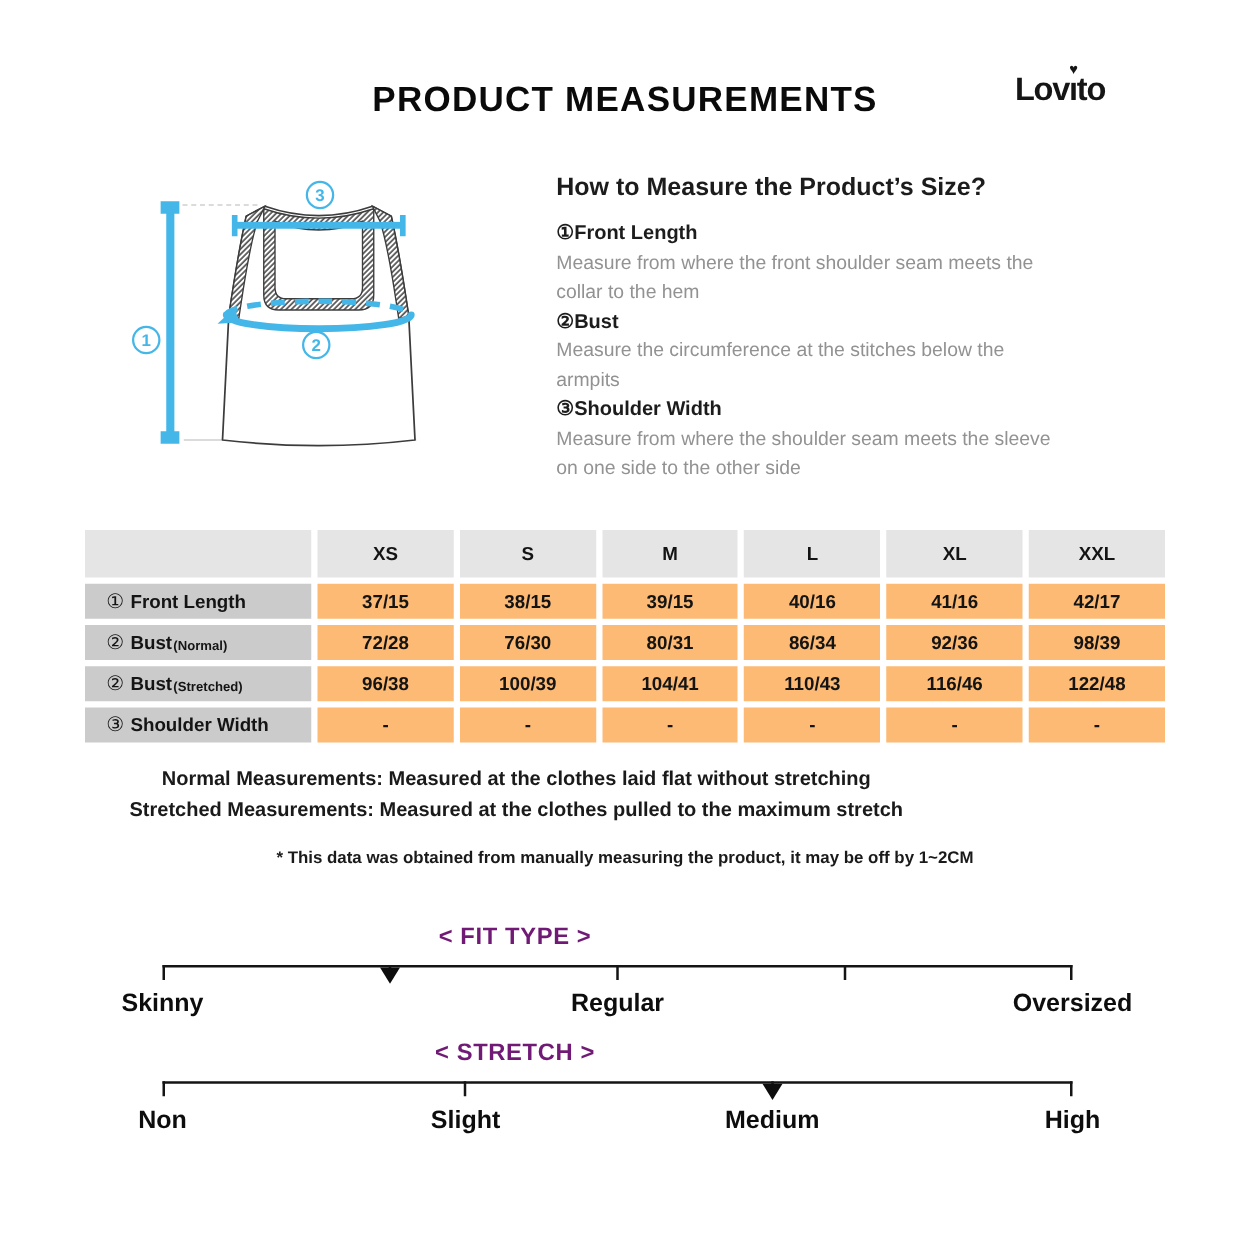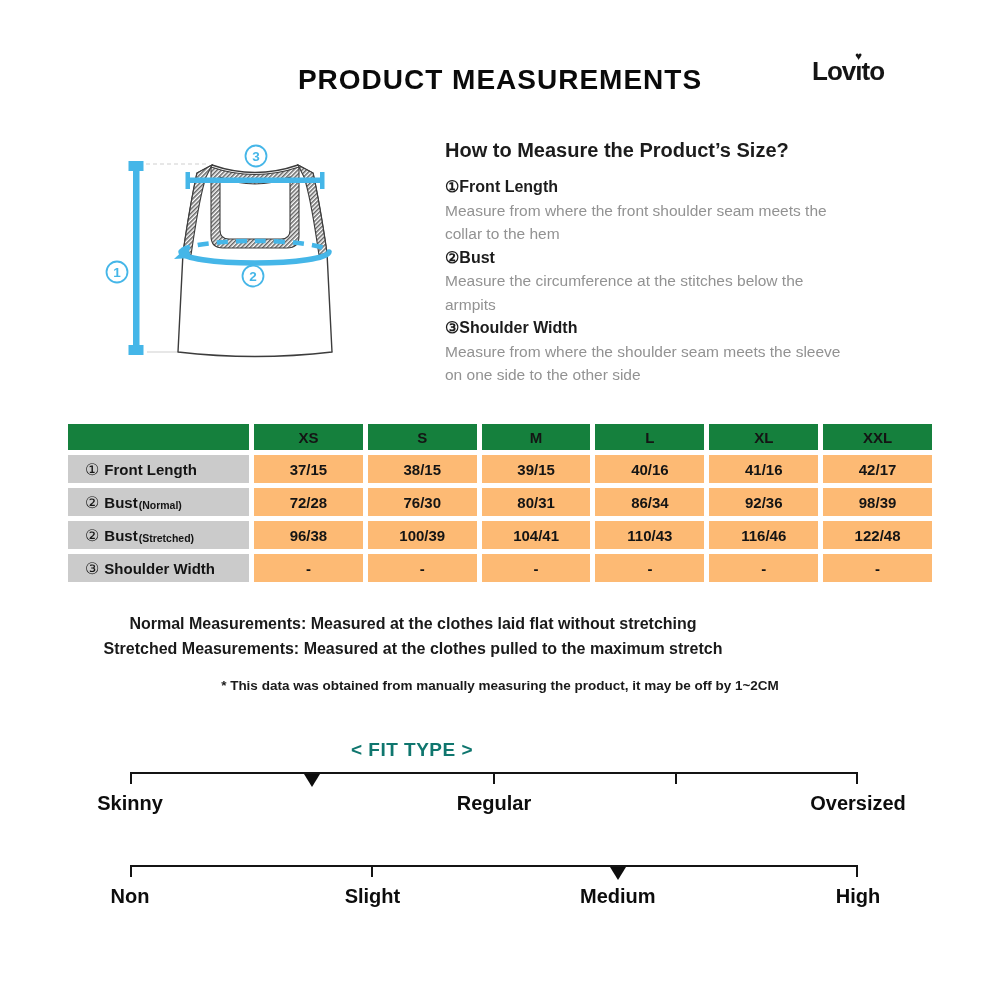--- a/index.html
+++ b/index.html
@@ -33,37 +33,37 @@
     position:absolute; left:68px; top:395px; width:864px; text-align:right;
     font-size:15px; font-weight:700; color:#0f0f0f;margin-top:36px;
   }
   .meas-table { position:absolute; left:68px; top:424px; width:864px; }
   .t-row { display:flex; gap:5px; margin-bottom:5px; }
   .t-cell {
     flex:1; height:28px; background:#fdba74; display:flex;
     align-items:center; justify-content:center;
     font-size:15px; font-weight:700; color:#141414;
   }
-  .t-head .t-cell { height:26px; background:#15803d; }
+  .t-head .t-cell { height:38px; background:#e5e5e5; }
   .t-label { flex:none; width:181px; background:#cbcbcb; justify-content:flex-start; padding-left:17px; box-sizing:border-box; }
   .row-num { font-weight:400; margin-right:5px; font-size:16px; }
   .row-sub { font-size:10.5px; font-weight:700; position:relative; top:2.5px; margin-left:1px; }
   
   .notes {
     position:absolute; left:0; top:612px; width:826px; text-align:center;
     font-size:16px; font-weight:700; color:#1a1a1a; line-height:24.5px;
   }
   .disclaimer {
     position:absolute; left:0; top:678px; width:1000px; text-align:center;
     font-size:13.5px; font-weight:700; color:#1a1a1a;
   }
   
   .scale-title {
     position:absolute; left:0; width:824px; text-align:center;
-    font-size:19px; font-weight:800; color:#0f766e; letter-spacing:0.5px;
+    font-size:19px; font-weight:800; color:#701a75; letter-spacing:0.5px;
   }
   .scale { position:absolute; left:130px; width:728px; height:40px; }
   .scale-line { position:absolute; left:0; top:0; width:100%; height:2px; background:#141414; }
   .tick {
     position:absolute; top:0; width:2px; height:12px; background:#141414;
     transform:translateX(-50%);
   }
   .marker {
     position:absolute; top:2px; width:0; height:0; transform:translateX(-50%);
     border-left:8px solid transparent; border-right:8px solid transparent;
@@ -219,20 +219,21 @@
     <div class="tick" style="left:25%"></div>
     <div class="tick" style="left:50%"></div>
     <div class="tick" style="left:75%"></div>
     <div class="tick" style="left:99.8%"></div>
     <div class="marker" style="left: 25%;"></div>
     <div class="scale-label" style="left: 0%;">Skinny</div>
     <div class="scale-label" style="left: 50%;">Regular</div>
     <div class="scale-label" style="left: 100%;">Oversized</div>
   </div>
 
+  <div class="scale-title" style="top:832px">&lt; STRETCH &gt;</div>
   <div class="scale" style="top:865px">
     <div class="scale-line"></div>
     <div class="tick" style="left:0.2%"></div>
     <div class="tick" style="left:33.3%"></div>
     <div class="tick" style="left:67%"></div>
     <div class="tick" style="left:99.8%"></div>
     <div class="marker" style="left: 67%;"></div>
     <div class="scale-label" style="left: 0%;">Non</div>
     <div class="scale-label" style="left: 33.3%;">Slight</div>
     <div class="scale-label" style="left: 67%;">Medium</div>

